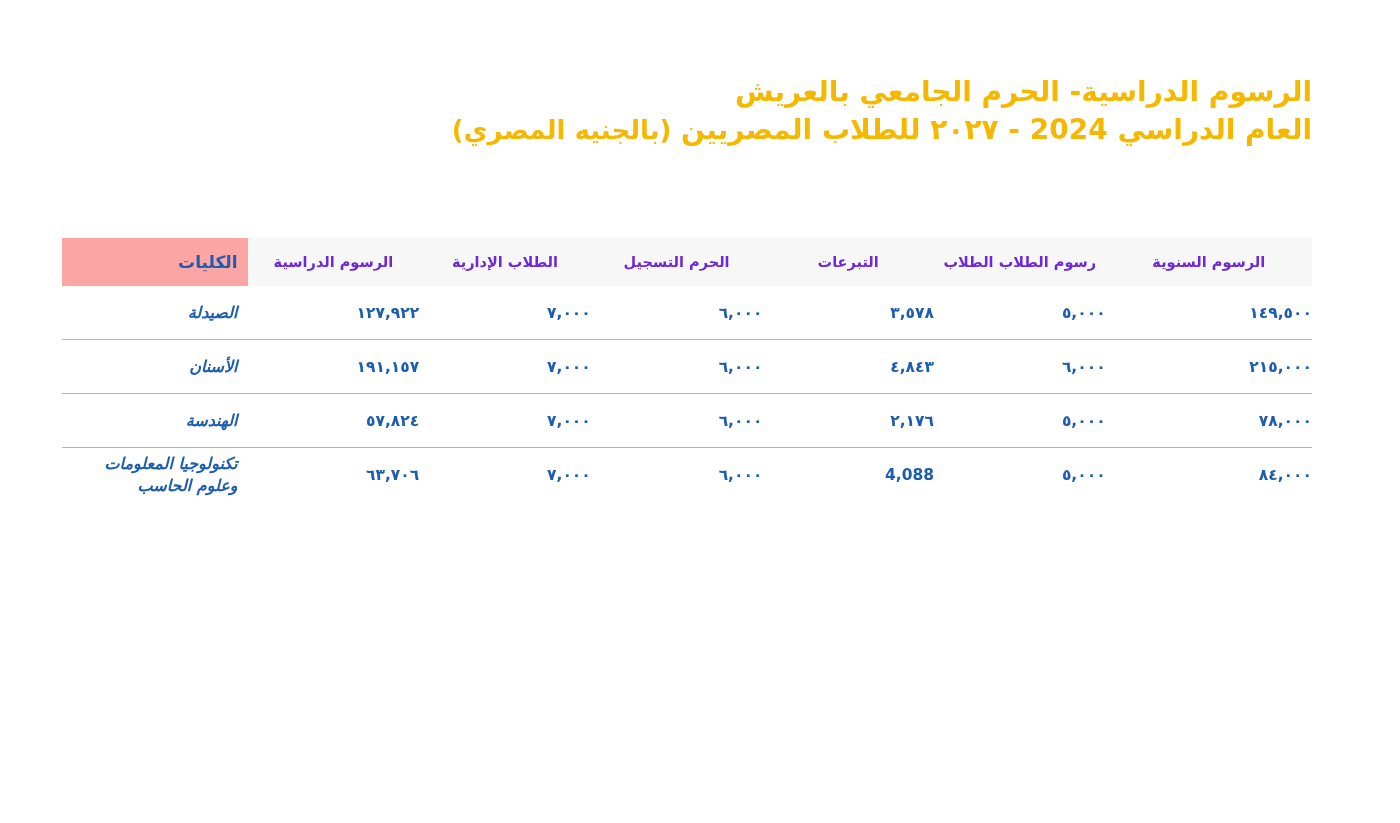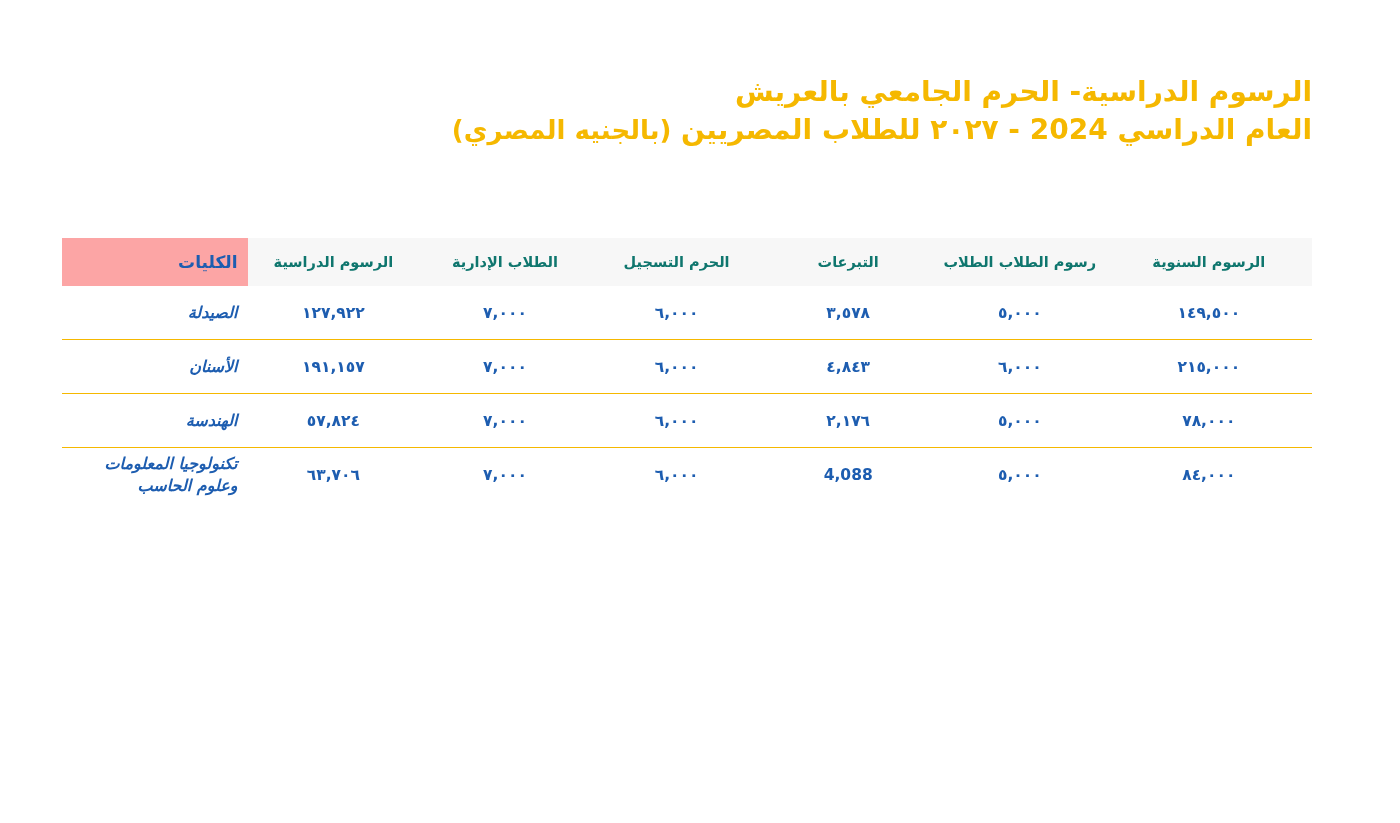--- a/index.html
+++ b/index.html
@@ -61,39 +61,39 @@
   table.fees td {
     padding: 0;
     vertical-align: middle;
   }
 
   
   thead tr.head-row th {
     height: 48px;
     font-size: 14.5px;
     font-weight: bold;
-    color: #0f766e;
+    color: #6d28d9;
     background: #F7F7F7;
     text-align: center;
     white-space: nowrap;
   }
   thead tr.head-row th.col-faculty {
     background: #fca5a5;
     color: #1D5DB0;
     font-size: 17px;
     text-align: right;
     padding-right: 10px;
   }
 
   tbody tr td {
     height: 53px;
     font-size: 15.5px;
     color: #1D5DB0;
     font-weight: bold;
-    text-align: center;
+    text-align: right;
     border-bottom: 1.6px solid #F5B800;
   }
   tbody tr:last-child td {
     border-bottom: none;
   }
   tbody tr td.col-faculty {
     text-align: right;
     padding-right: 10px;
     font-size: 16px;
     line-height: 1.35;

